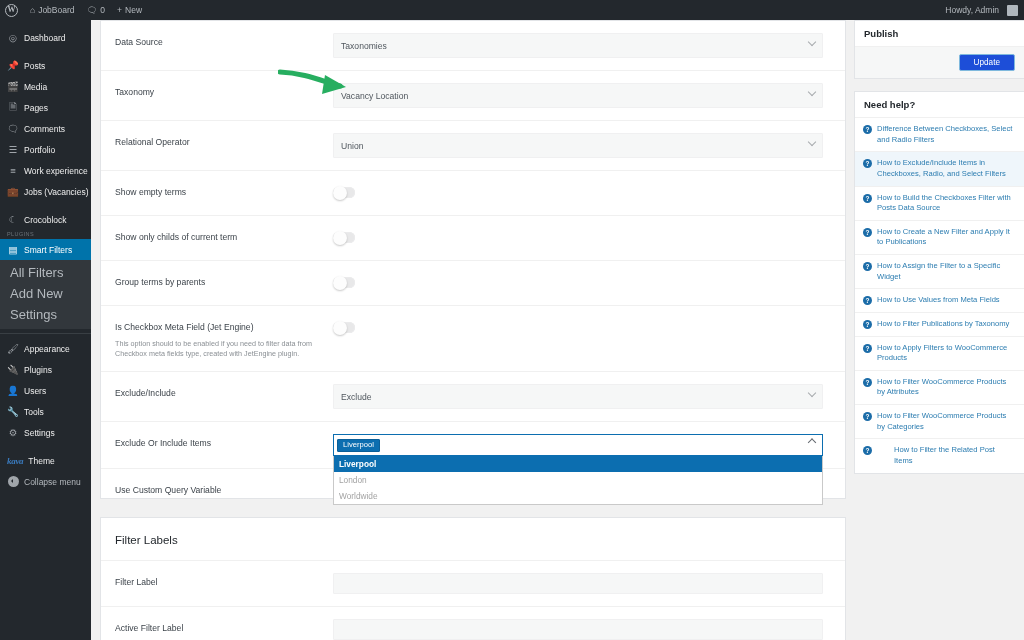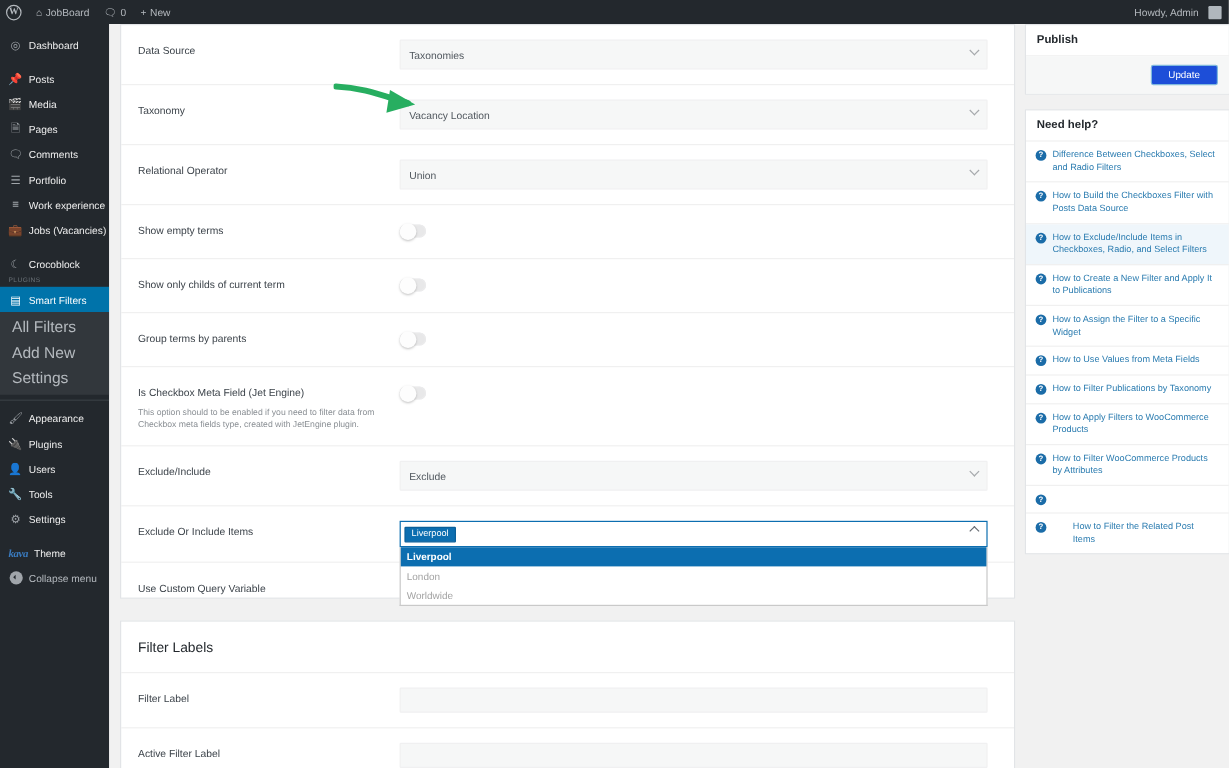--- a/index.html
+++ b/index.html
@@ -417,28 +417,28 @@
       </div>
     </div>
 
     <div class="box">
       <div class="box-head">Need help?</div>
 
       <a class="help-link">
         <span class="q-ico">?</span>
         <span>Difference Between Checkboxes, Select and Radio Filters</span>
       </a>
+      <a class="help-link active">
+        <span class="q-ico">?</span>
+        <span>How to Exclude/Include Items in Checkboxes, Radio, and Select Filters</span>
+      </a>
       <a class="help-link">
         <span class="q-ico">?</span>
         <span>How to Build the Checkboxes Filter with Posts Data Source</span>
       </a>
-      <a class="help-link active">
-        <span class="q-ico">?</span>
-        <span>How to Exclude/Include Items in Checkboxes, Radio, and Select Filters</span>
-      </a>
       <a class="help-link">
         <span class="q-ico">?</span>
         <span>How to Create a New Filter and Apply It to Publications</span>
       </a>
       <a class="help-link">
         <span class="q-ico">?</span>
         <span>How to Assign the Filter to a Specific Widget</span>
       </a>
       <a class="help-link">
         <span class="q-ico">?</span>
@@ -451,20 +451,21 @@
       <a class="help-link">
         <span class="q-ico">?</span>
         <span>How to Apply Filters to WooCommerce Products</span>
       </a>
       <a class="help-link">
         <span class="q-ico">?</span>
         <span>How to Filter WooCommerce Products by Attributes</span>
       </a>
       <a class="help-link">
         <span class="q-ico">?</span>
+        <span>How to Filter WooCommerce Products by Categories</span>
       </a>
       <a class="help-link">
         <span class="q-ico">?</span>
         <span>How to Filter the Related Post Items</span>
       </a>
     </div>
 
   </div>
 </div>
 

